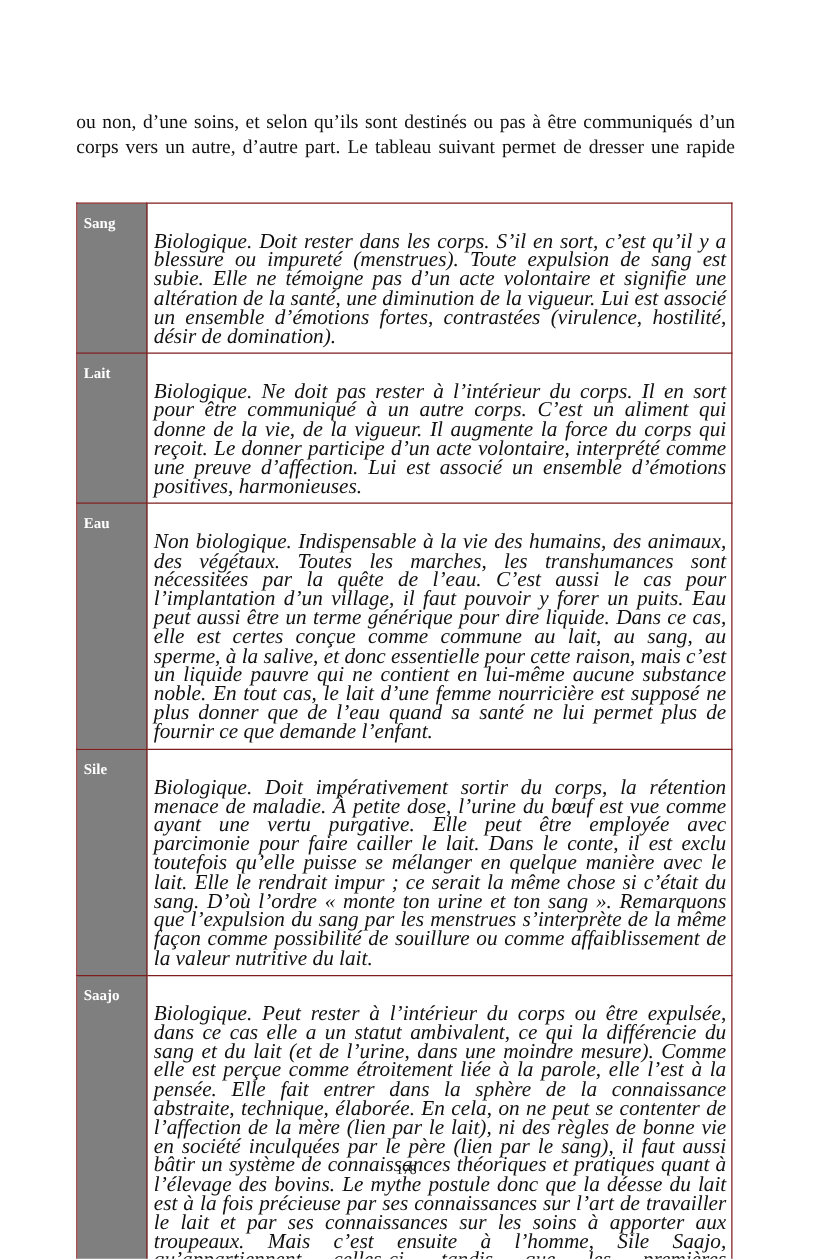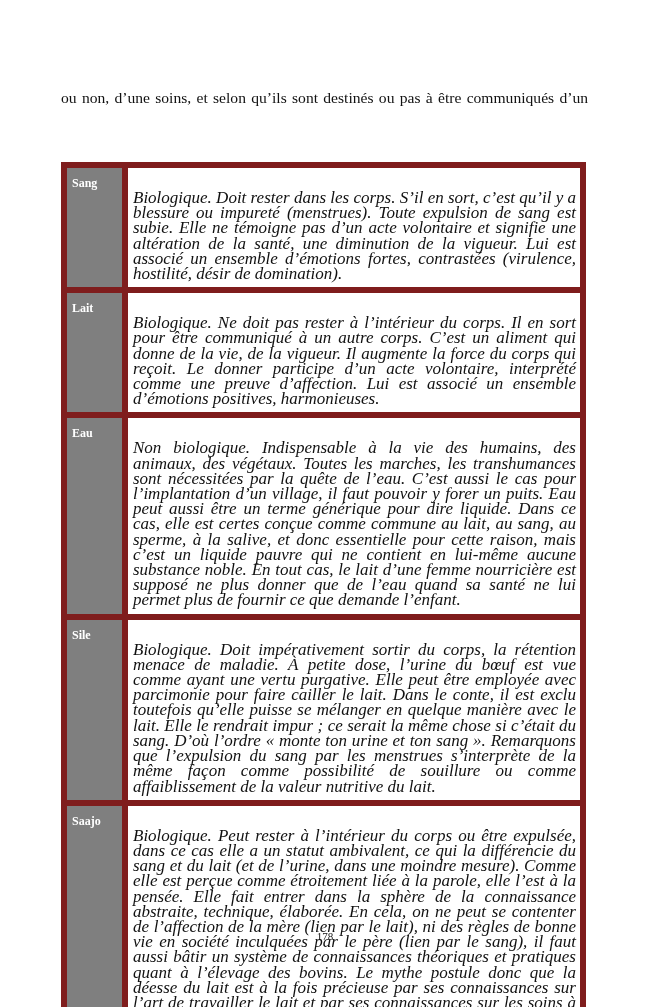--- a/index.html
+++ b/index.html
@@ -1,30 +1,31 @@
 <!DOCTYPE html>
 <html><head>
 <meta charset="utf-8">
 <style>
   html, body { margin: 0; padding: 0; background: #ffffff; }
   body { width: 650px; height: 1007px; position: relative; overflow: hidden; font-family: "Liberation Serif", serif; color: #111; }
   .intro { position: absolute; left: 61px; top: 88px; width: 527px; font-size: 15.6px; line-height: 20px; text-align: justify; }
   .intro span { display: block; text-align: justify; text-align-last: justify; }
   .intro span.last { text-align-last: left; }
   table.synth { position: absolute; left: 61px; top: 162px; width: 525px; border-collapse: collapse; border: 1px solid #111; }
-  table.synth td { border: 6px solid #7f1d1d; vertical-align: top; }
+  table.synth td { border: 1px solid #7f1d1d; vertical-align: top; }
   td.label { width: 46px; background: #7f7f7f; color: #ffffff; font-weight: bold; font-size: 12px; padding: 8px 4px 4px 5px; }
   td.desc { font-size: 17px; line-height: 15.2px; padding: 22px 4px 6px 5px; text-align: justify; font-style: italic; }
   .page-number { position: absolute; left: 0; width: 650px; top: 930px; text-align: center; font-size: 11px; }
 </style>
 </head>
 <body>
 
 <div class="intro">
   <span>ou non, d’une soins, et selon qu’ils sont destinés ou pas à être communiqués d’un</span>
+  <span>corps vers un autre, d’autre part. Le tableau suivant permet de dresser une rapide</span>
 </div>
 
 <table class="synth">
   <tbody>
     <tr>
       <td class="label">Sang</td>
       <td class="desc">Biologique. Doit rester dans les corps. S’il en sort, c’est qu’il y a blessure ou impureté (menstrues). Toute expulsion de sang est subie. Elle ne témoigne pas d’un acte volontaire et signifie une altération de la santé, une diminution de la vigueur. Lui est associé un ensemble d’émotions fortes, contrastées (virulence, hostilité, désir de domination).</td>
     </tr>
     <tr>
       <td class="label">Lait</td>

